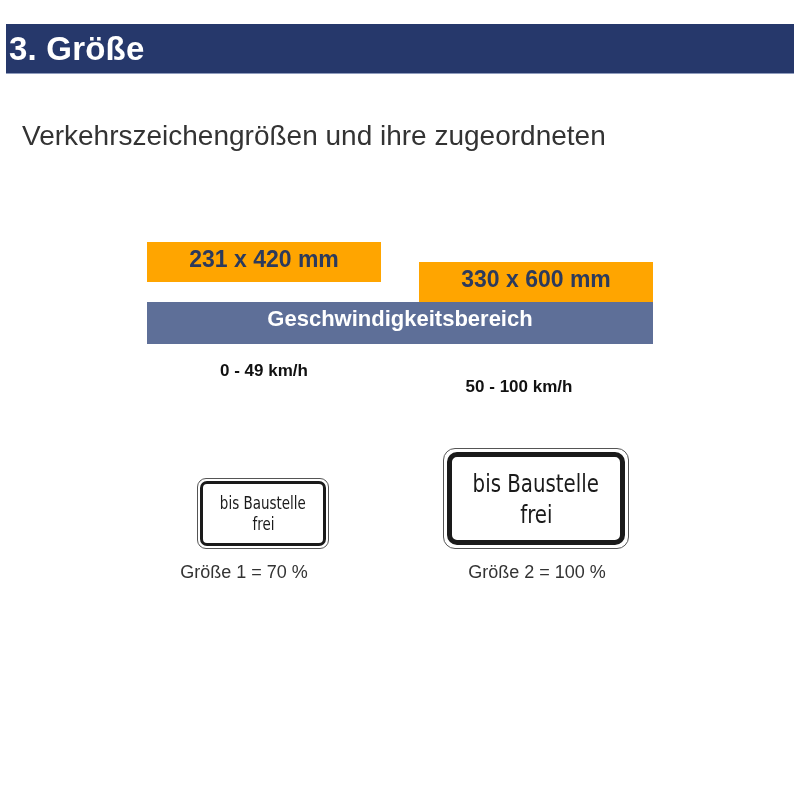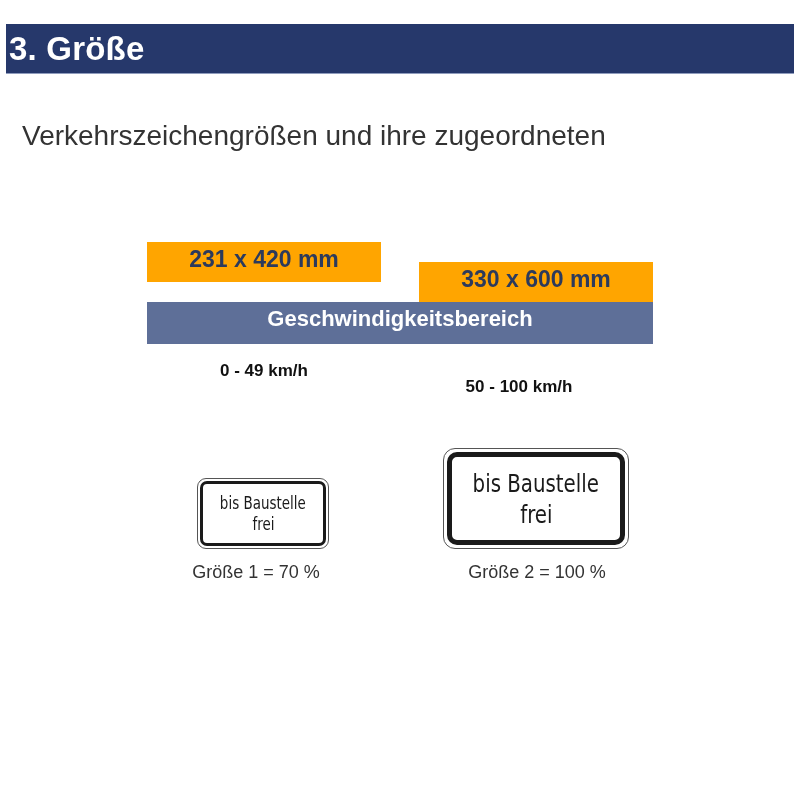--- a/index.html
+++ b/index.html
@@ -143,21 +143,21 @@
     }
     .caption {
       position: absolute;
       top: 561px;
       width: 234px;
       text-align: center;
       color: #333333;
       font-size: 18px;
       line-height: 22px;
     }
-    .caption.s1 { left: 139px; }
+    .caption.s1 { left: 127px; }
     .caption.s2 { left: 420px; }
   </style>
 </head>
 <body>
 
 <div class="header-bar">
   <div class="header-title">3. Größe</div>
 </div>
 
 <div class="intro">

